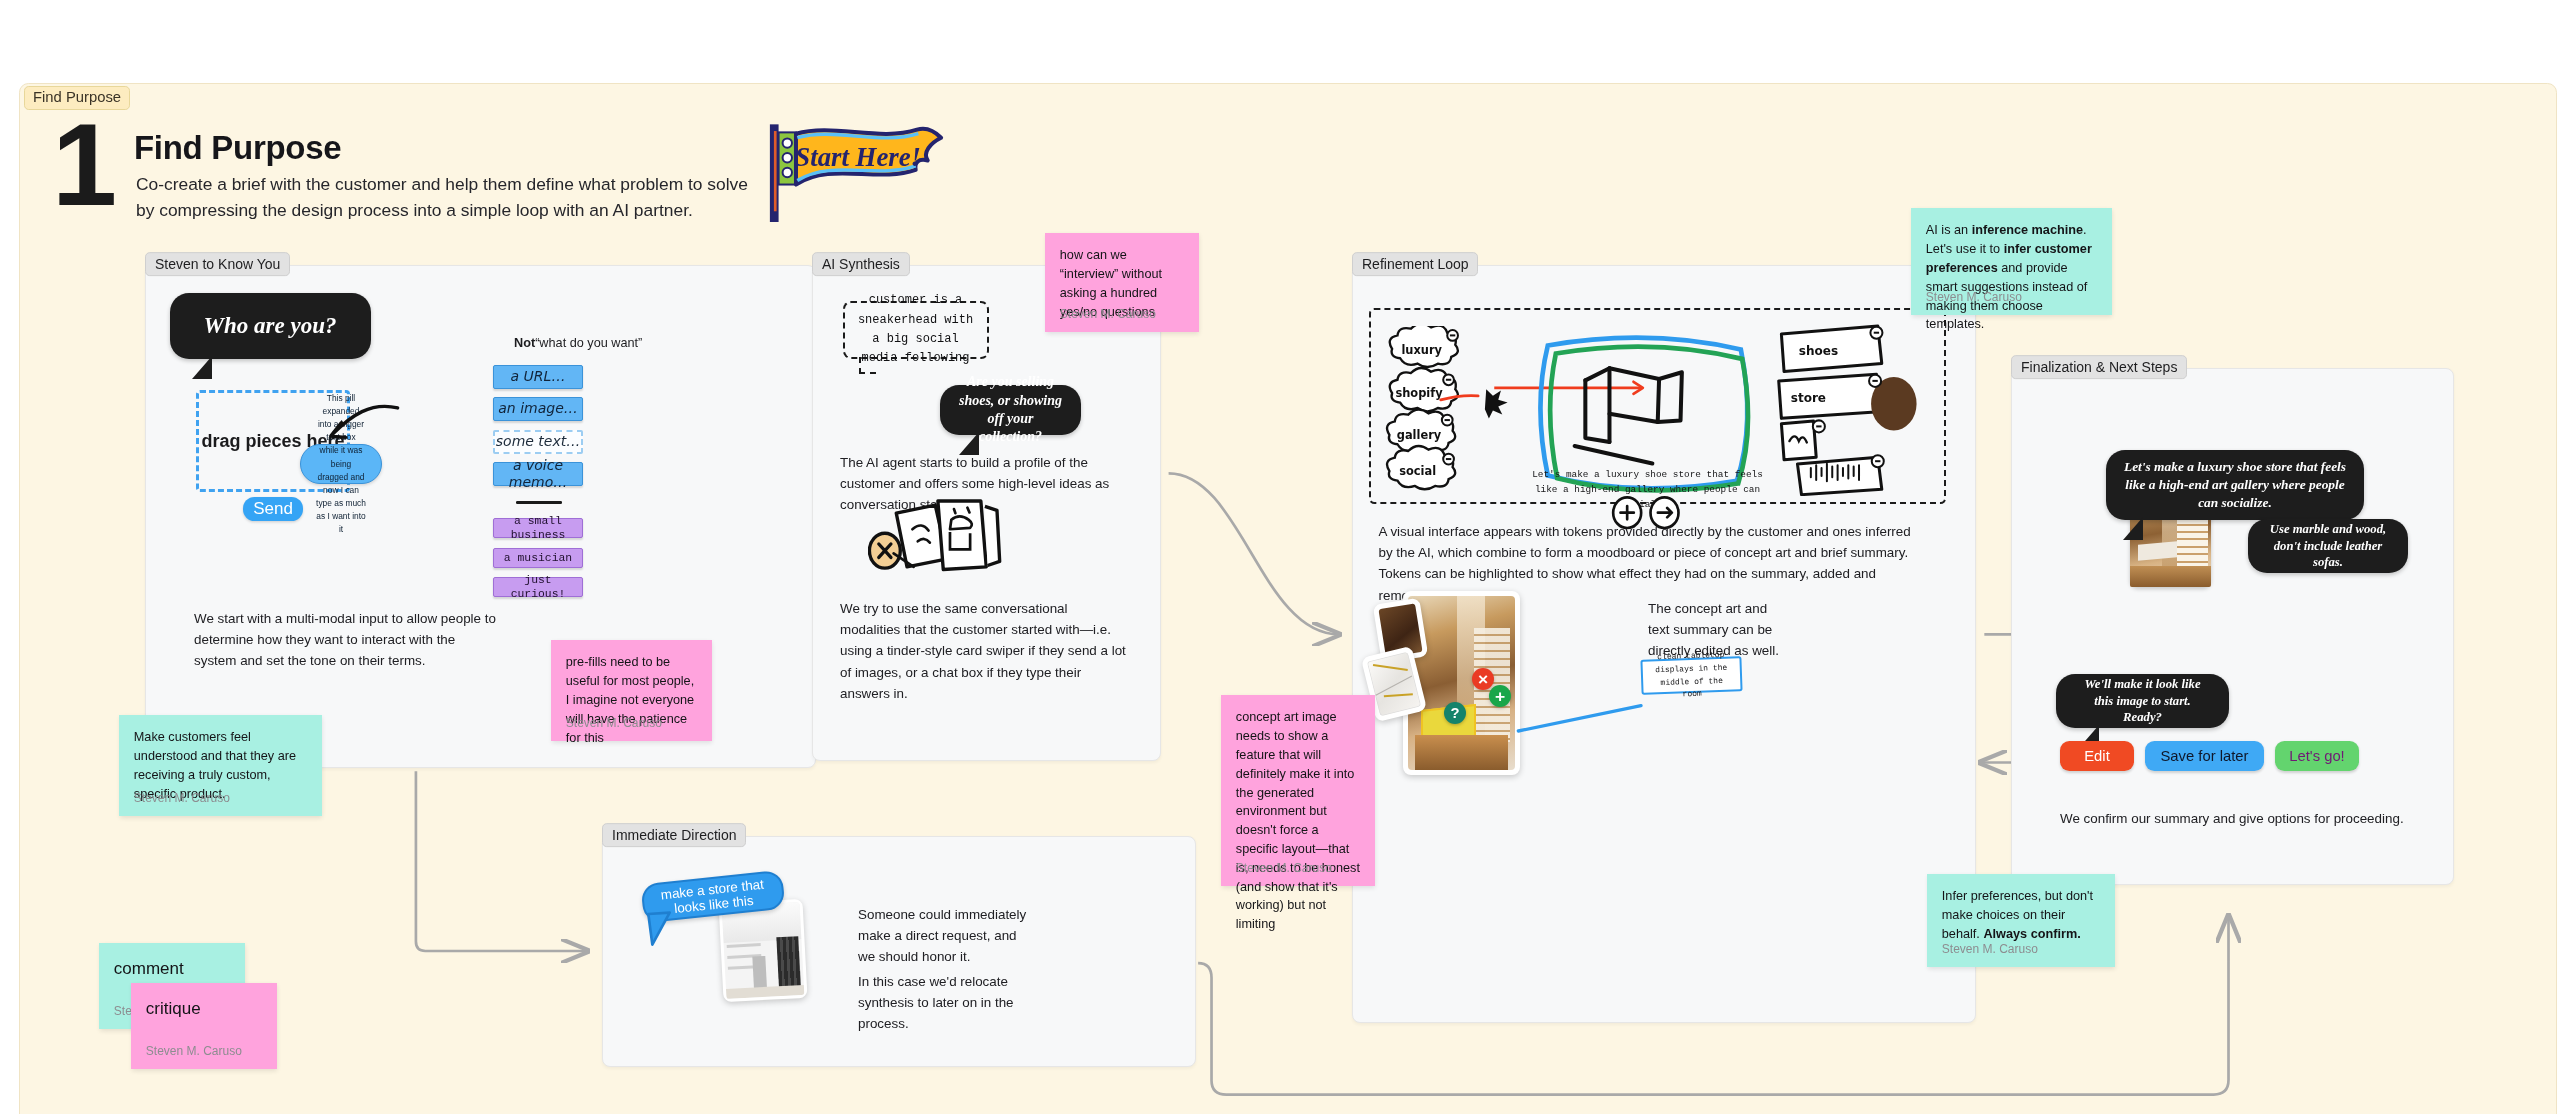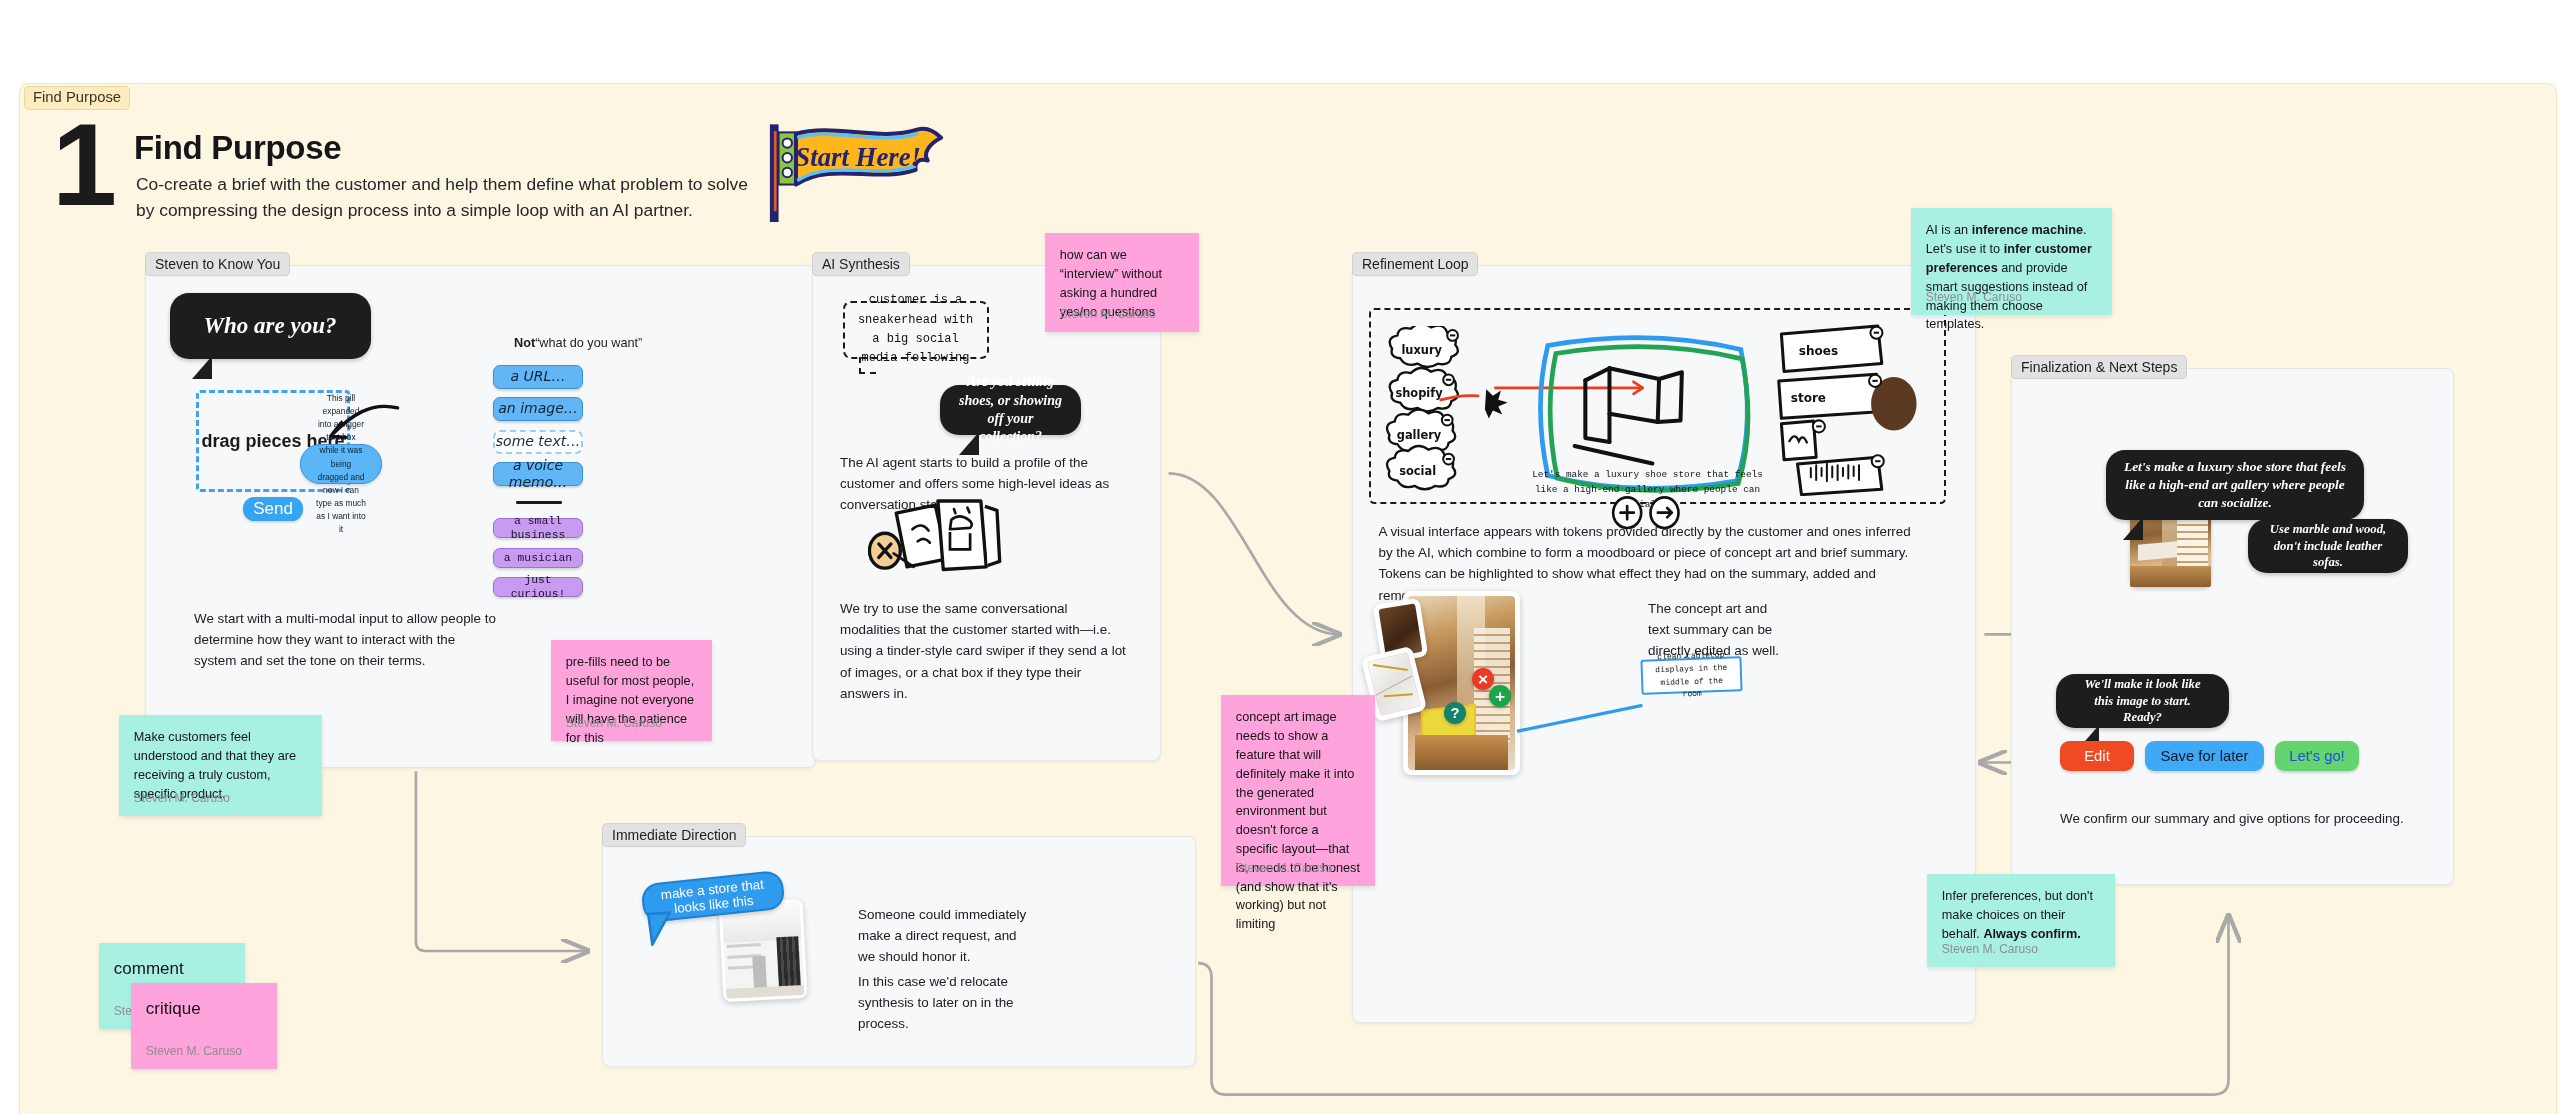--- a/index.html
+++ b/index.html
@@ -72,21 +72,21 @@
 
   
   .dropzone {
     position:absolute; border:3.4px dashed #3fa2f0; border-radius:4px;
     display:flex; align-items:center; justify-content:center;
   }
   .dropzone-label { font-size:18px; font-weight:700; color:#1b1b1d; }
 
   
   .pill {
-    position:absolute; border-radius:7px; display:flex; align-items:center; justify-content:center;
+    position:absolute; border-radius:2px; display:flex; align-items:center; justify-content:center;
     text-align:center; line-height:1.25;
   }
   .pill-blue {
     background:#62b6f5; border:1.3px solid #3b93d9; color:#11243a;
     font-family:"DejaVu Sans", sans-serif; font-style:italic; font-size:14px;
     box-shadow:0 1.3px 2px rgba(0,0,0,.14);
   }
   .pill-blue-dash {
     background:#fbfdff; border:2px dashed #9ccdf2; color:#1b2a3a;
     font-family:"DejaVu Sans", sans-serif; font-style:italic; font-size:14px;
@@ -143,21 +143,21 @@
     position:absolute; border:2px dashed #1c1c1c; border-radius:5.4px; background:transparent;
   }
 
   
   .abtn {
     position:absolute; border-radius:9.4px; display:flex; align-items:center; justify-content:center;
     font-size:14.8px; box-shadow:0 1.3px 2.7px rgba(0,0,0,.16);
   }
   .abtn-edit { background:#f04a23; color:#fff; }
   .abtn-save { background:#3fa9f5; color:#0f172a; }
-  .abtn-go   { background:#63d46e; color:#1d4ed8; }
+  .abtn-go   { background:#63d46e; color:#701a75; }
   .photo-card {
     position:absolute; background:#fff; border-radius:8px; padding:5.4px;
     box-shadow:0 2px 6px rgba(0,0,0,.2);
   }
 
   
   .imsg {
     position:absolute; background:#2f9bee; border:2.7px solid #1f7fd0; border-radius:17.4px;
     color:#fff; font-size:13.4px; display:flex; align-items:center; justify-content:center;
     text-align:center; padding:8px 14.8px; transform:rotate(-6deg);

